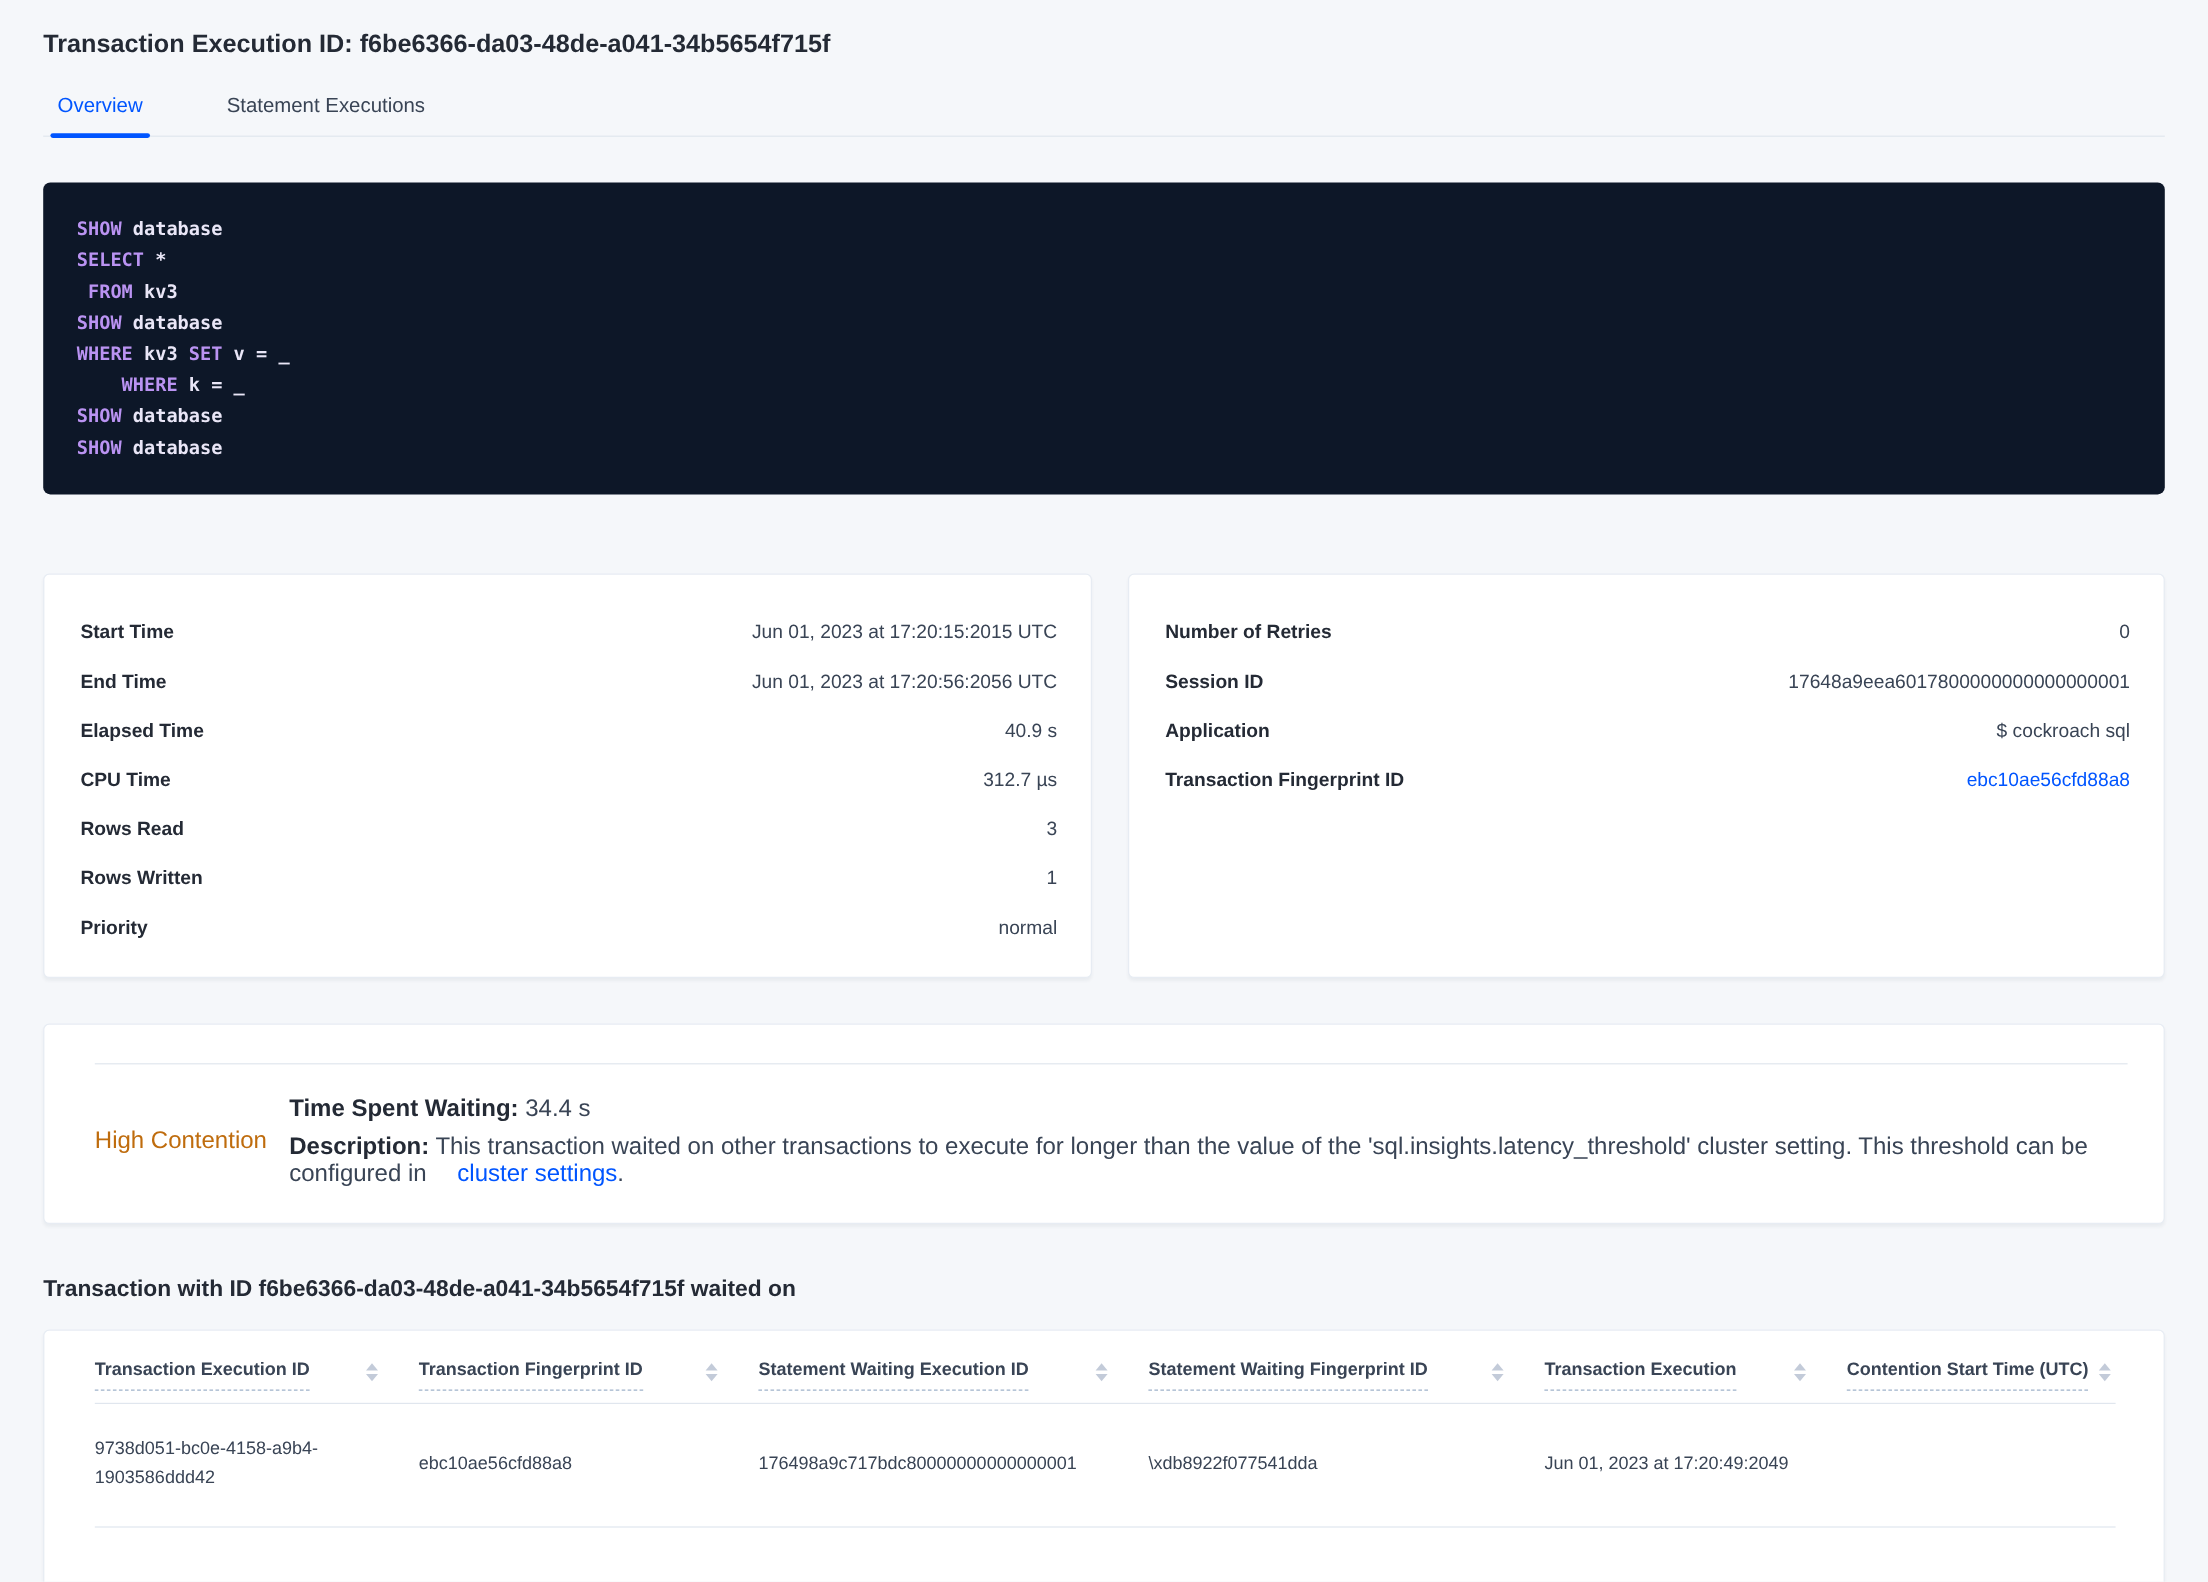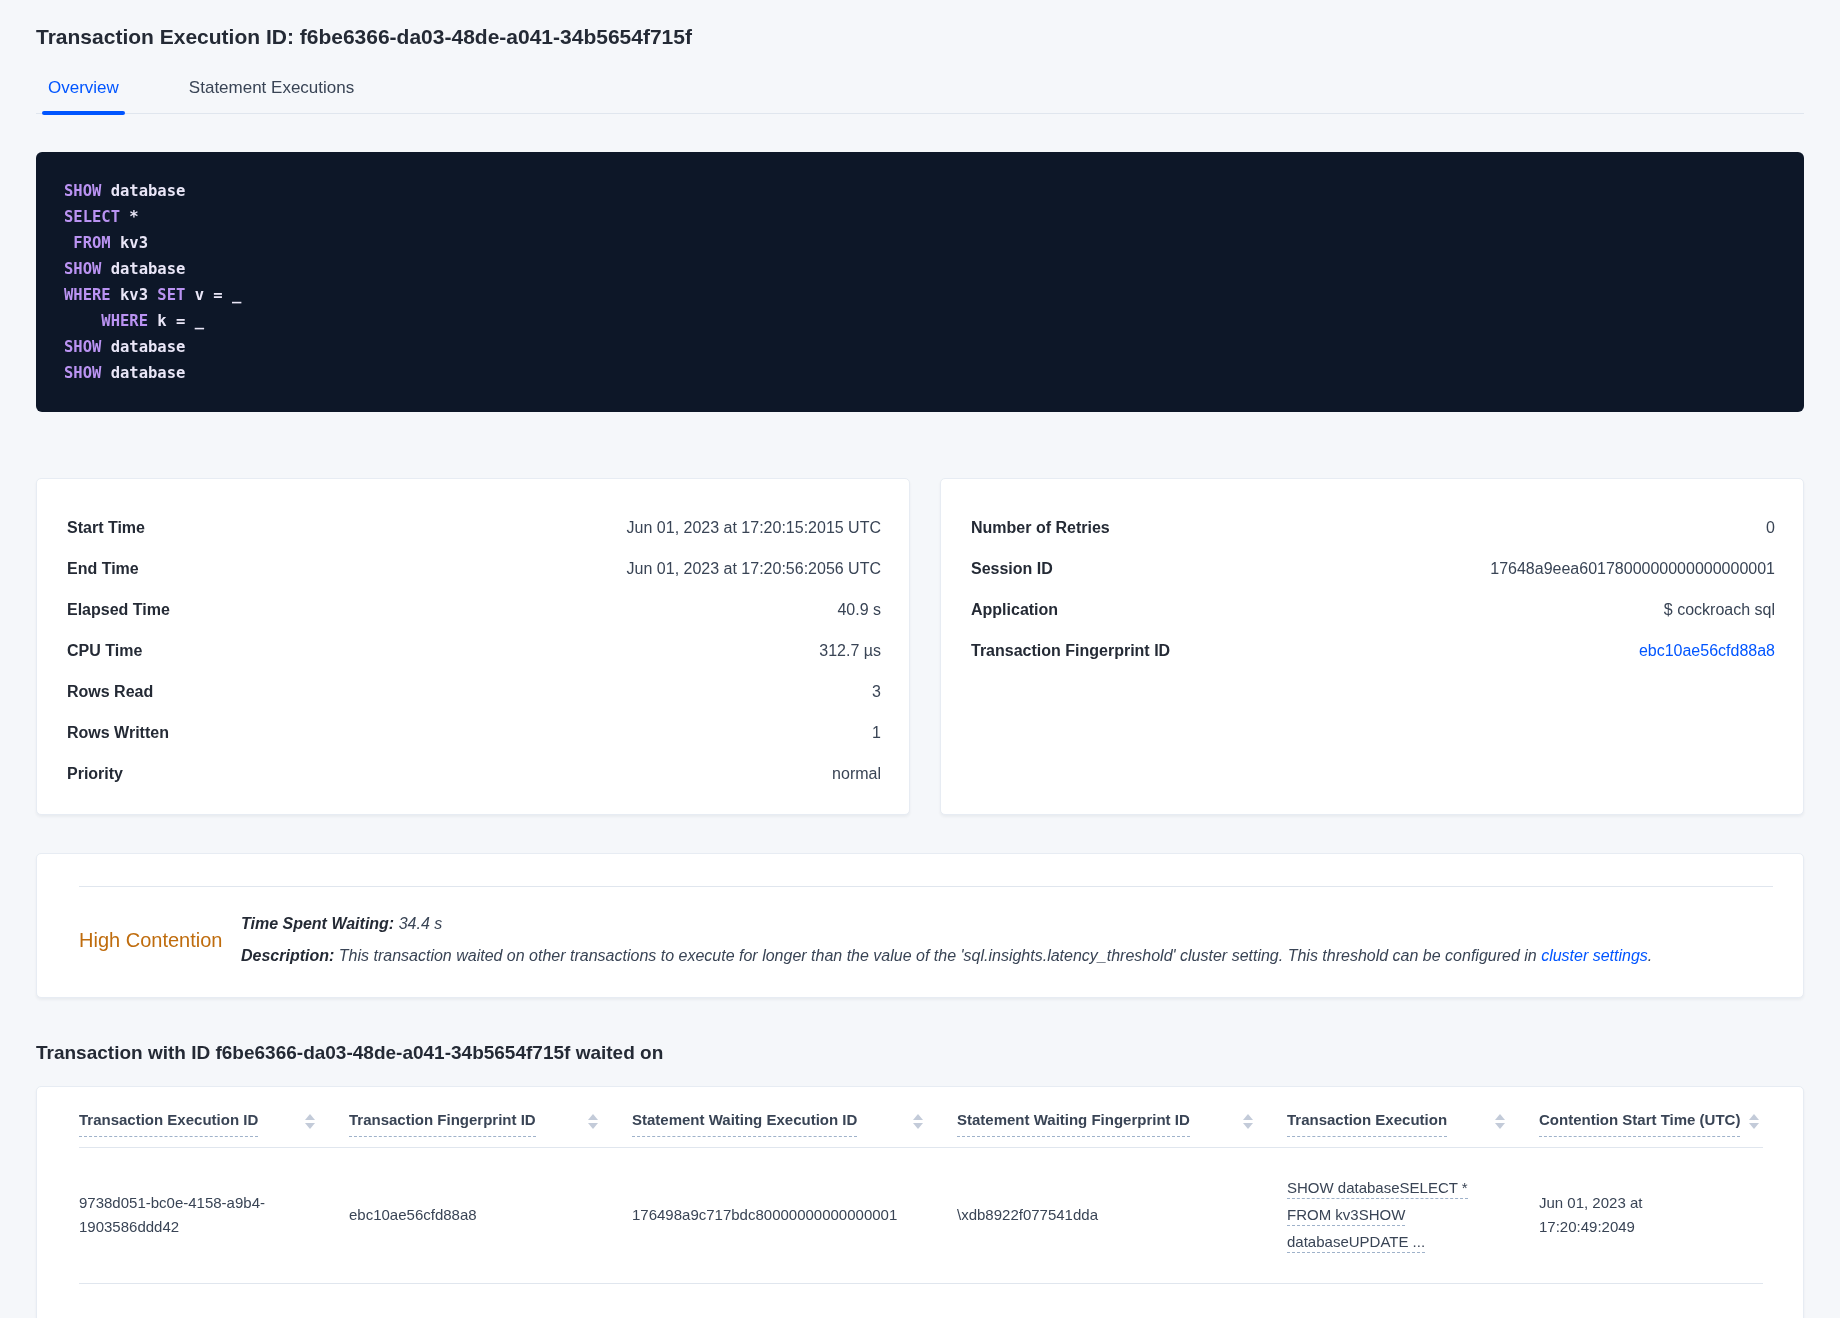--- a/index.html
+++ b/index.html
@@ -45,24 +45,24 @@
   .insights-card{margin-top:38px;padding:24px 30px 30px 42px;}
   .insights-header{display:flex;align-items:flex-start;}
   .col-head{font-size:16px;font-weight:700;color:var(--text);border-bottom:1px dashed var(--dash);padding-bottom:8px;cursor:pointer;}
   .insights-header .arrows{margin-left:40px;margin-top:3px;}
   .hdr-details{margin-left:32px;}
   .insights-header .right-arrows{margin-left:auto;margin-right:16px;margin-top:3px;}
   .insights-sep{border-bottom:1px solid var(--border);margin-top:8px;}
   .insight-row{display:flex;align-items:center;padding-top:26px;}
   .insight-left{width:162px;flex:0 0 162px;}
   .insight-severity{color:var(--warning);font-size:20px;}
-  .insight-details{font-size:16px;line-height:22px;font-style:italic;}
+  .insight-details{font-size:20px;line-height:22px;}
   .detail-line+.detail-line{margin-top:10px;}
   .detail-bold{font-weight:700;color:var(--heading);}
-  .inline-link{color:var(--accent);cursor:pointer;}
+  .inline-link{color:var(--accent);cursor:pointer;margin-left:20px;}
 
   .section-heading{font-size:19px;font-weight:700;color:var(--heading);margin:44px 0 0;}
 
   .table-card{margin-top:22px;padding:24px 40px 0 42px;min-height:215px;}
   .grid-header,.grid-row{display:grid;grid-template-columns:270px 283px 325px 330px 252px minmax(0,1fr);}
   .th{display:flex;align-items:flex-start;font-size:15px;padding-right:34px;}
   .th .arrows{margin-left:auto;margin-top:3px;}
   .th:last-child{padding-right:4px;}
   .th .col-head{font-size:15px;}
   .grid-sep{border-bottom:1px solid var(--border);margin-top:10px;}
@@ -216,19 +216,18 @@
             <i class="arr-down"></i>
           </span>
       </div>
     </div>
     <div class="grid-sep"></div>
     <div class="grid-row">
       <div class="td">9738d051-bc0e-4158-a9b4-1903586ddd42</div>
       <div class="td">ebc10ae56cfd88a8</div>
       <div class="td">176498a9c717bdc80000000000000001</div>
       <div class="td">\xdb8922f077541dda</div>
-      <div class="td truncated"><span>SHOW databaseSELECT * FROM kv3SHOW databaseUPDATE ...</span></div>
       <div class="td">Jun 01, 2023 at 17:20:49:2049</div>
     </div>
     <div class="table-footer"></div>
   </div>
 
 </div>
 
 </body></html>

